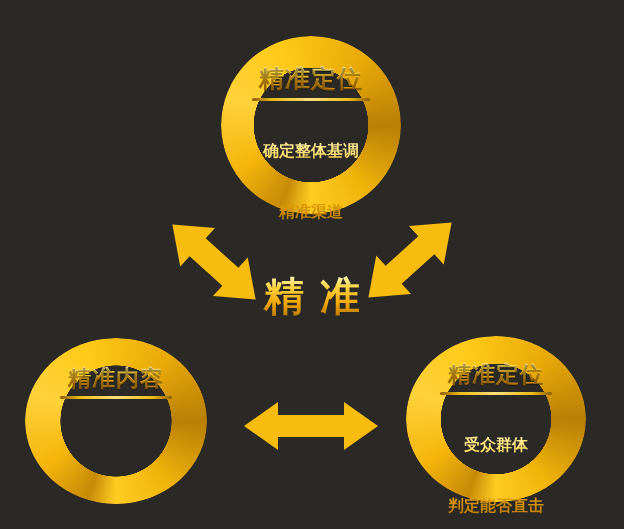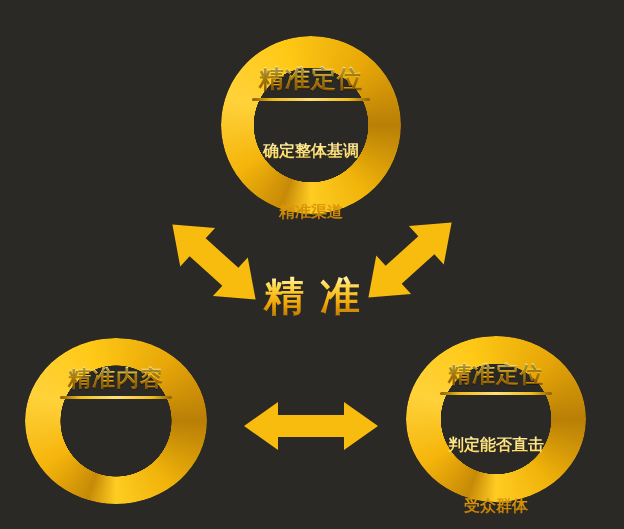--- a/index.html
+++ b/index.html
@@ -152,22 +152,22 @@
       <div class="node-divider"></div>
     </div>
   </div>
 
   <div class="node" id="node-right">
     <div class="ring"></div>
     <div class="node-inner">
       <div class="node-title">精准定位</div>
       <div class="node-divider"></div>
       <div class="node-sub">
+        <span>受众群体</span>
         <span>判定能否直击</span>
-        <span>受众群体</span>
       </div>
     </div>
   </div>
 
   <div id="center-label">精准</div>
 
   <svg class="arrow" id="arrow-left-diag" viewBox="0 0 100 112">
     <g transform="rotate(-48 50 56)">
       <polygon fill="#f7bc0d" points="50,0 76,34 62,34 62,78 76,78 50,112 24,78 38,78 38,34 24,34"></polygon>
     </g>

